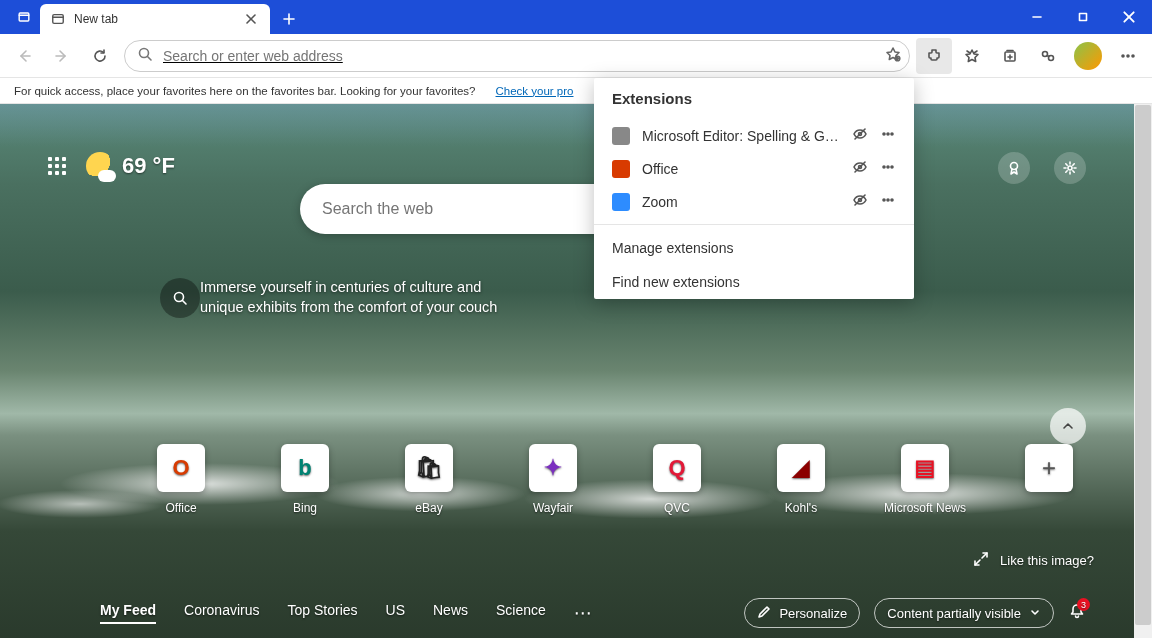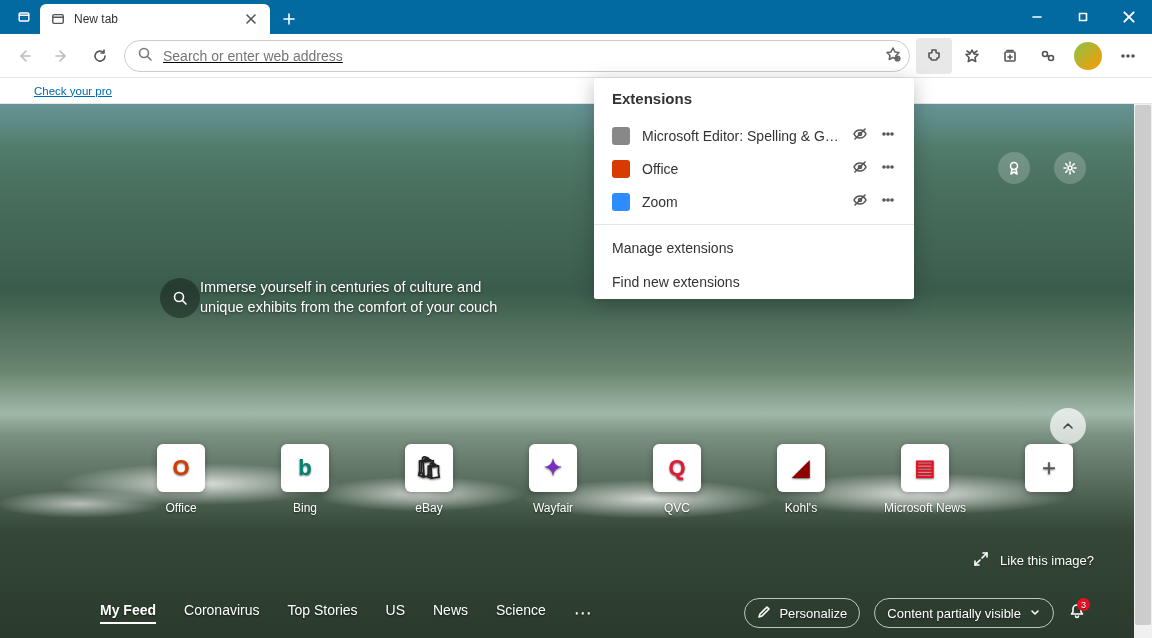--- a/index.html
+++ b/index.html
@@ -1,19 +1,19 @@
 <!DOCTYPE html>
 <html><head>
 <meta charset="utf-8">
 <style>
   * { margin:0; padding:0; box-sizing:border-box; font-family:"Segoe UI", Arial, sans-serif; }
   body { width:1152px; height:638px; overflow:hidden; background:#f0f0f0; position:relative; }
 
   
-  .titlebar { height:34px; background:#0369a1; display:flex; align-items:flex-start; }
+  .titlebar { height:34px; background:#1d4ed8; display:flex; align-items:flex-start; }
   .titlebar .tab-area { padding-left:8px; display:flex; align-items:center; height:34px; }
   .title-icon { width:32px; height:34px; display:flex; align-items:center; justify-content:center; color:#fff; }
   .tab { background:#fff; height:30px; margin-top:4px; border-radius:6px 6px 0 0; display:flex; align-items:center; padding:0 10px; width:230px; }
   .tab .favicon { width:16px; height:16px; margin-right:8px; display:flex; align-items:center; justify-content:center; color:#555; }
   .tab .tab-title { flex:1; font-size:12px; color:#333; }
   .tab .tab-close { width:18px; height:18px; display:flex; align-items:center; justify-content:center; color:#555; border-radius:3px; }
   .newtab-btn { width:30px; height:30px; margin-top:4px; margin-left:4px; display:flex; align-items:center; justify-content:center; color:#fff; }
   .win-controls { margin-left:auto; display:flex; }
   .win-btn { width:46px; height:34px; display:flex; align-items:center; justify-content:center; color:#fff; }
 
@@ -217,41 +217,62 @@
   <div class="tb-btn f16">
       <svg viewBox="0 0 16 16">
         <circle cx="3" cy="8" r="1" fill="currentColor"></circle>
         <circle cx="8" cy="8" r="1" fill="currentColor"></circle>
         <circle cx="13" cy="8" r="1" fill="currentColor"></circle>
       </svg>
     </div>
 </div>
 
 <div class="favbar">
+  <span>For quick access, place your favorites here on the favorites bar. Looking for your favorites?</span>
   <a>Check your pro</a>
 </div>
 
 <div class="content-wrap">
 <div class="content">
 
+  <div class="ntp-row1">
+    <div class="apps-icon">
+          <span></span>
+          <span></span>
+          <span></span>
+          <span></span>
+          <span></span>
+          <span></span>
+          <span></span>
+          <span></span>
+          <span></span>
+        </div>
+    <div class="weather">
+      <div class="weather-icon"></div>
+      <span>69 °F</span>
+    </div>
+  </div>
   <div class="ntp-right-icons">
     <div class="ntp-icon f16">
           <svg viewBox="0 0 16 16">
             <circle cx="8" cy="6" r="3.5"></circle>
             <path d="M6 9l-1 5 3-2 3 2-1-5"></path>
           </svg>
         </div>
     <div class="ntp-icon f16">
           <svg viewBox="0 0 16 16">
             <circle cx="8" cy="8" r="2"></circle>
             <path d="M8 2v2M8 12v2M2 8h2M12 8h2M3.8 3.8l1.4 1.4M10.8 10.8l1.4 1.4M12.2 3.8l-1.4 1.4M5.2 10.8l-1.4 1.4"></path>
           </svg>
         </div>
   </div>
 
+  <div class="ntp-search">
+    <input placeholder="Search the web" style="">
+  </div>
 
   <div class="promo">
     <div class="promo-icon f16">
           <svg viewBox="0 0 16 16" style="color:#fff">
             <circle cx="7" cy="7" r="4.5"></circle>
             <line x1="10.5" y1="10.5" x2="14" y2="14"></line>
           </svg>
         </div>
     <div>Immerse yourself in centuries of culture and unique exhibits from the comfort of your couch</div>
   </div>

